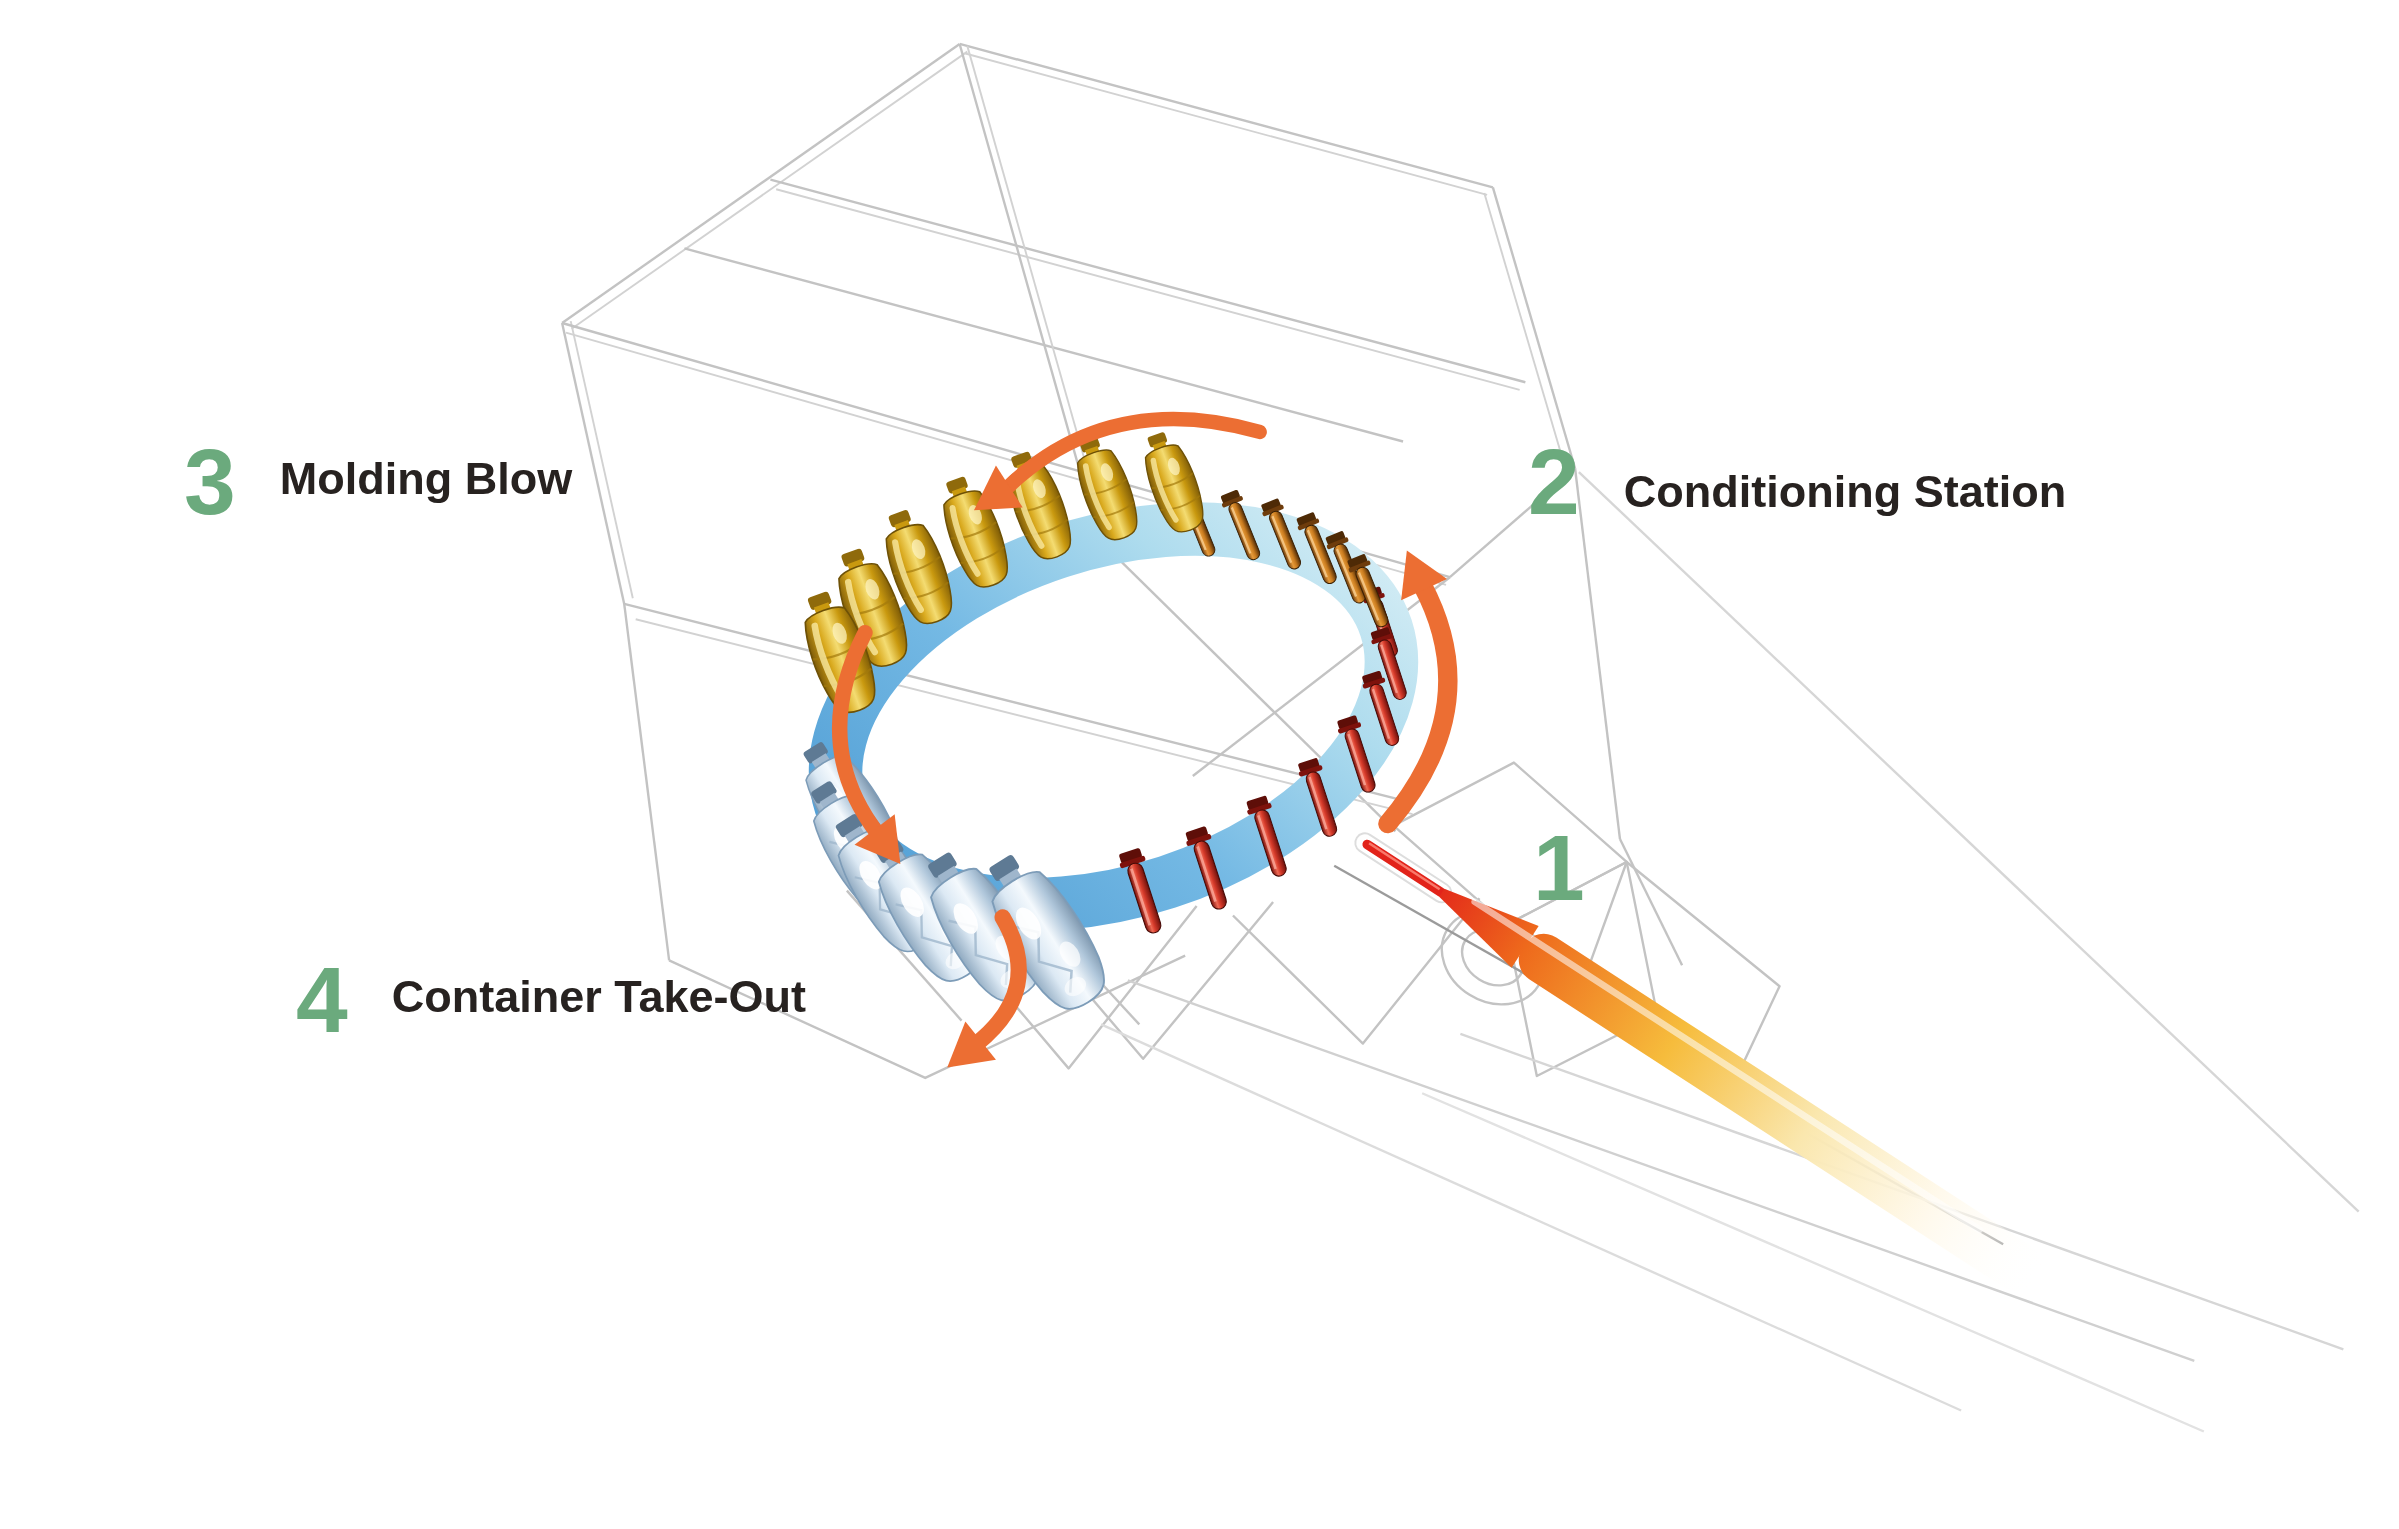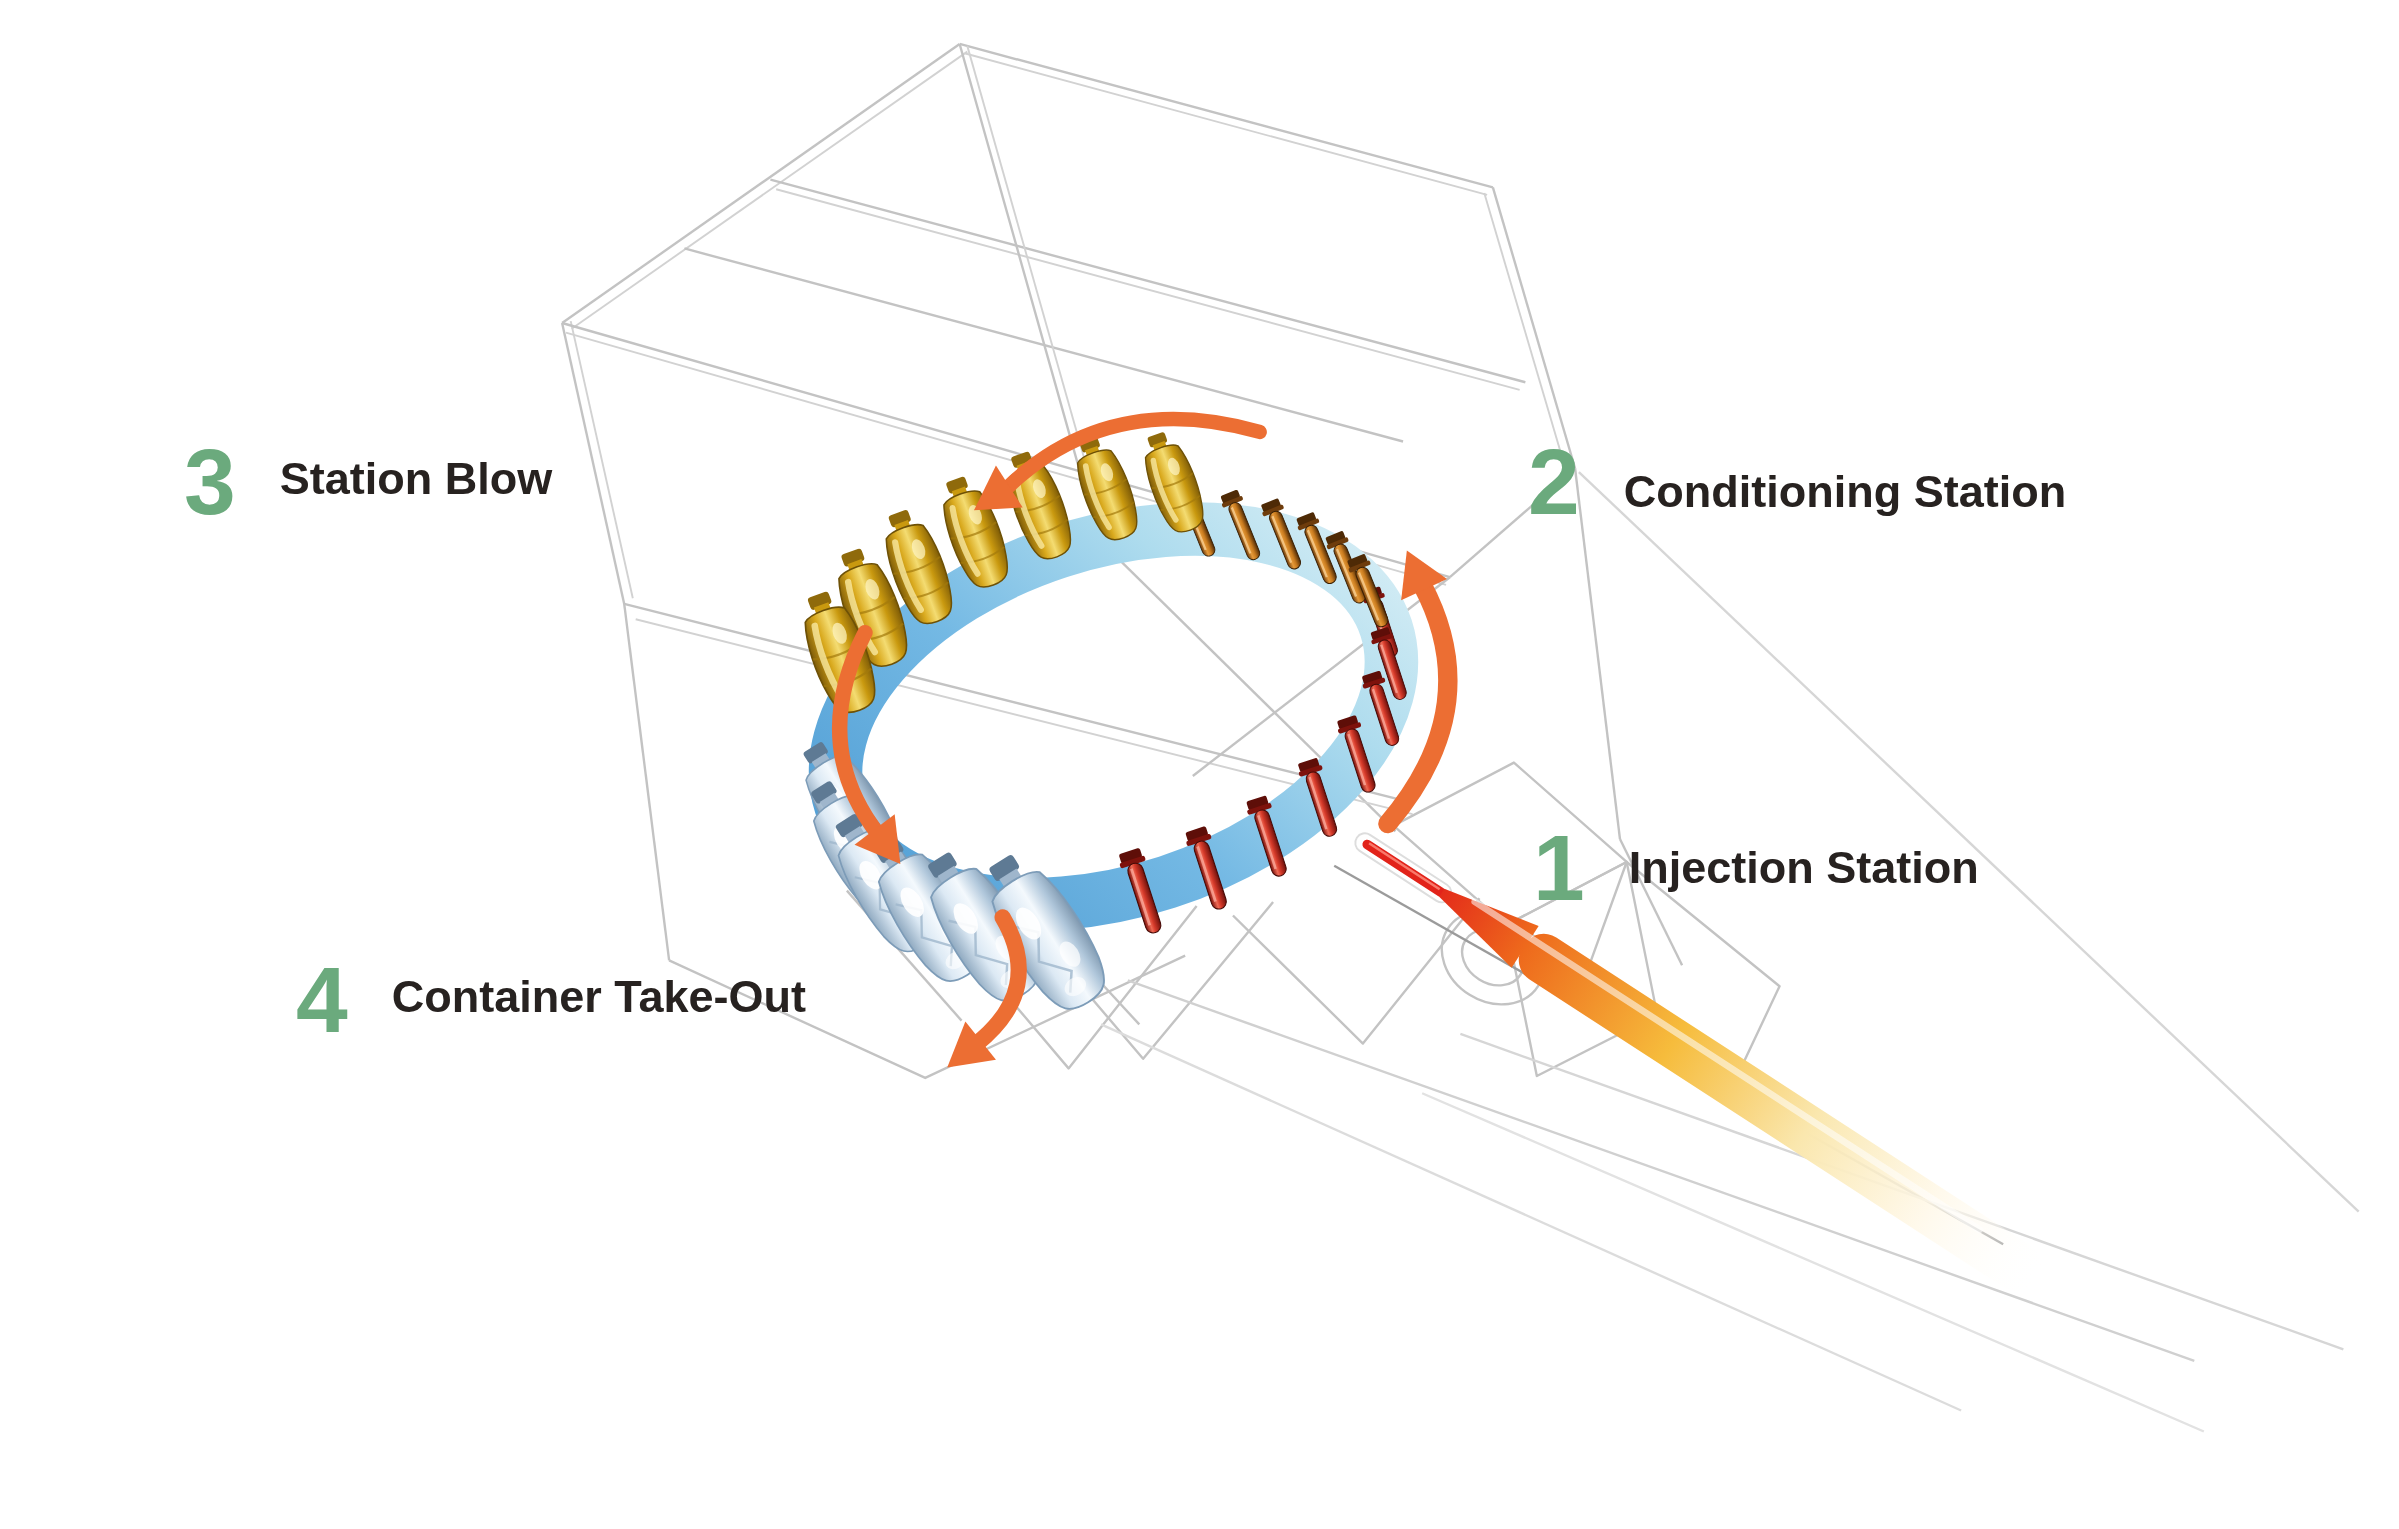--- a/index.html
+++ b/index.html
@@ -235,32 +235,31 @@
       <g>
         <path d="M1049,960 Q1093,1035 1022,1092" stroke-width="17"></path>
         <polygon points="991,1117 1010,1069 1042,1109" fill="#EC6E33" stroke="none"></polygon>
       </g>
     </g>
   </svg>
 
   <div class="station-label" id="st3">
     <span class="num">3</span>
     <span class="txt">
-      <span>Station Blow</span>
+      <span>Molding Blow</span>
     </span>
   </div>
 
   <div class="station-label" id="st2">
     <span class="num">2</span>
     <span class="txt">Conditioning Station</span>
   </div>
 
   <div class="station-label" id="st1">
     <span class="num">1</span>
-    <span class="txt">Injection Station</span>
   </div>
 
   <div class="station-label" id="st4">
     <span class="num">4</span>
     <span class="txt">Container Take-Out</span>
   </div>
 
 </div>
 
 

